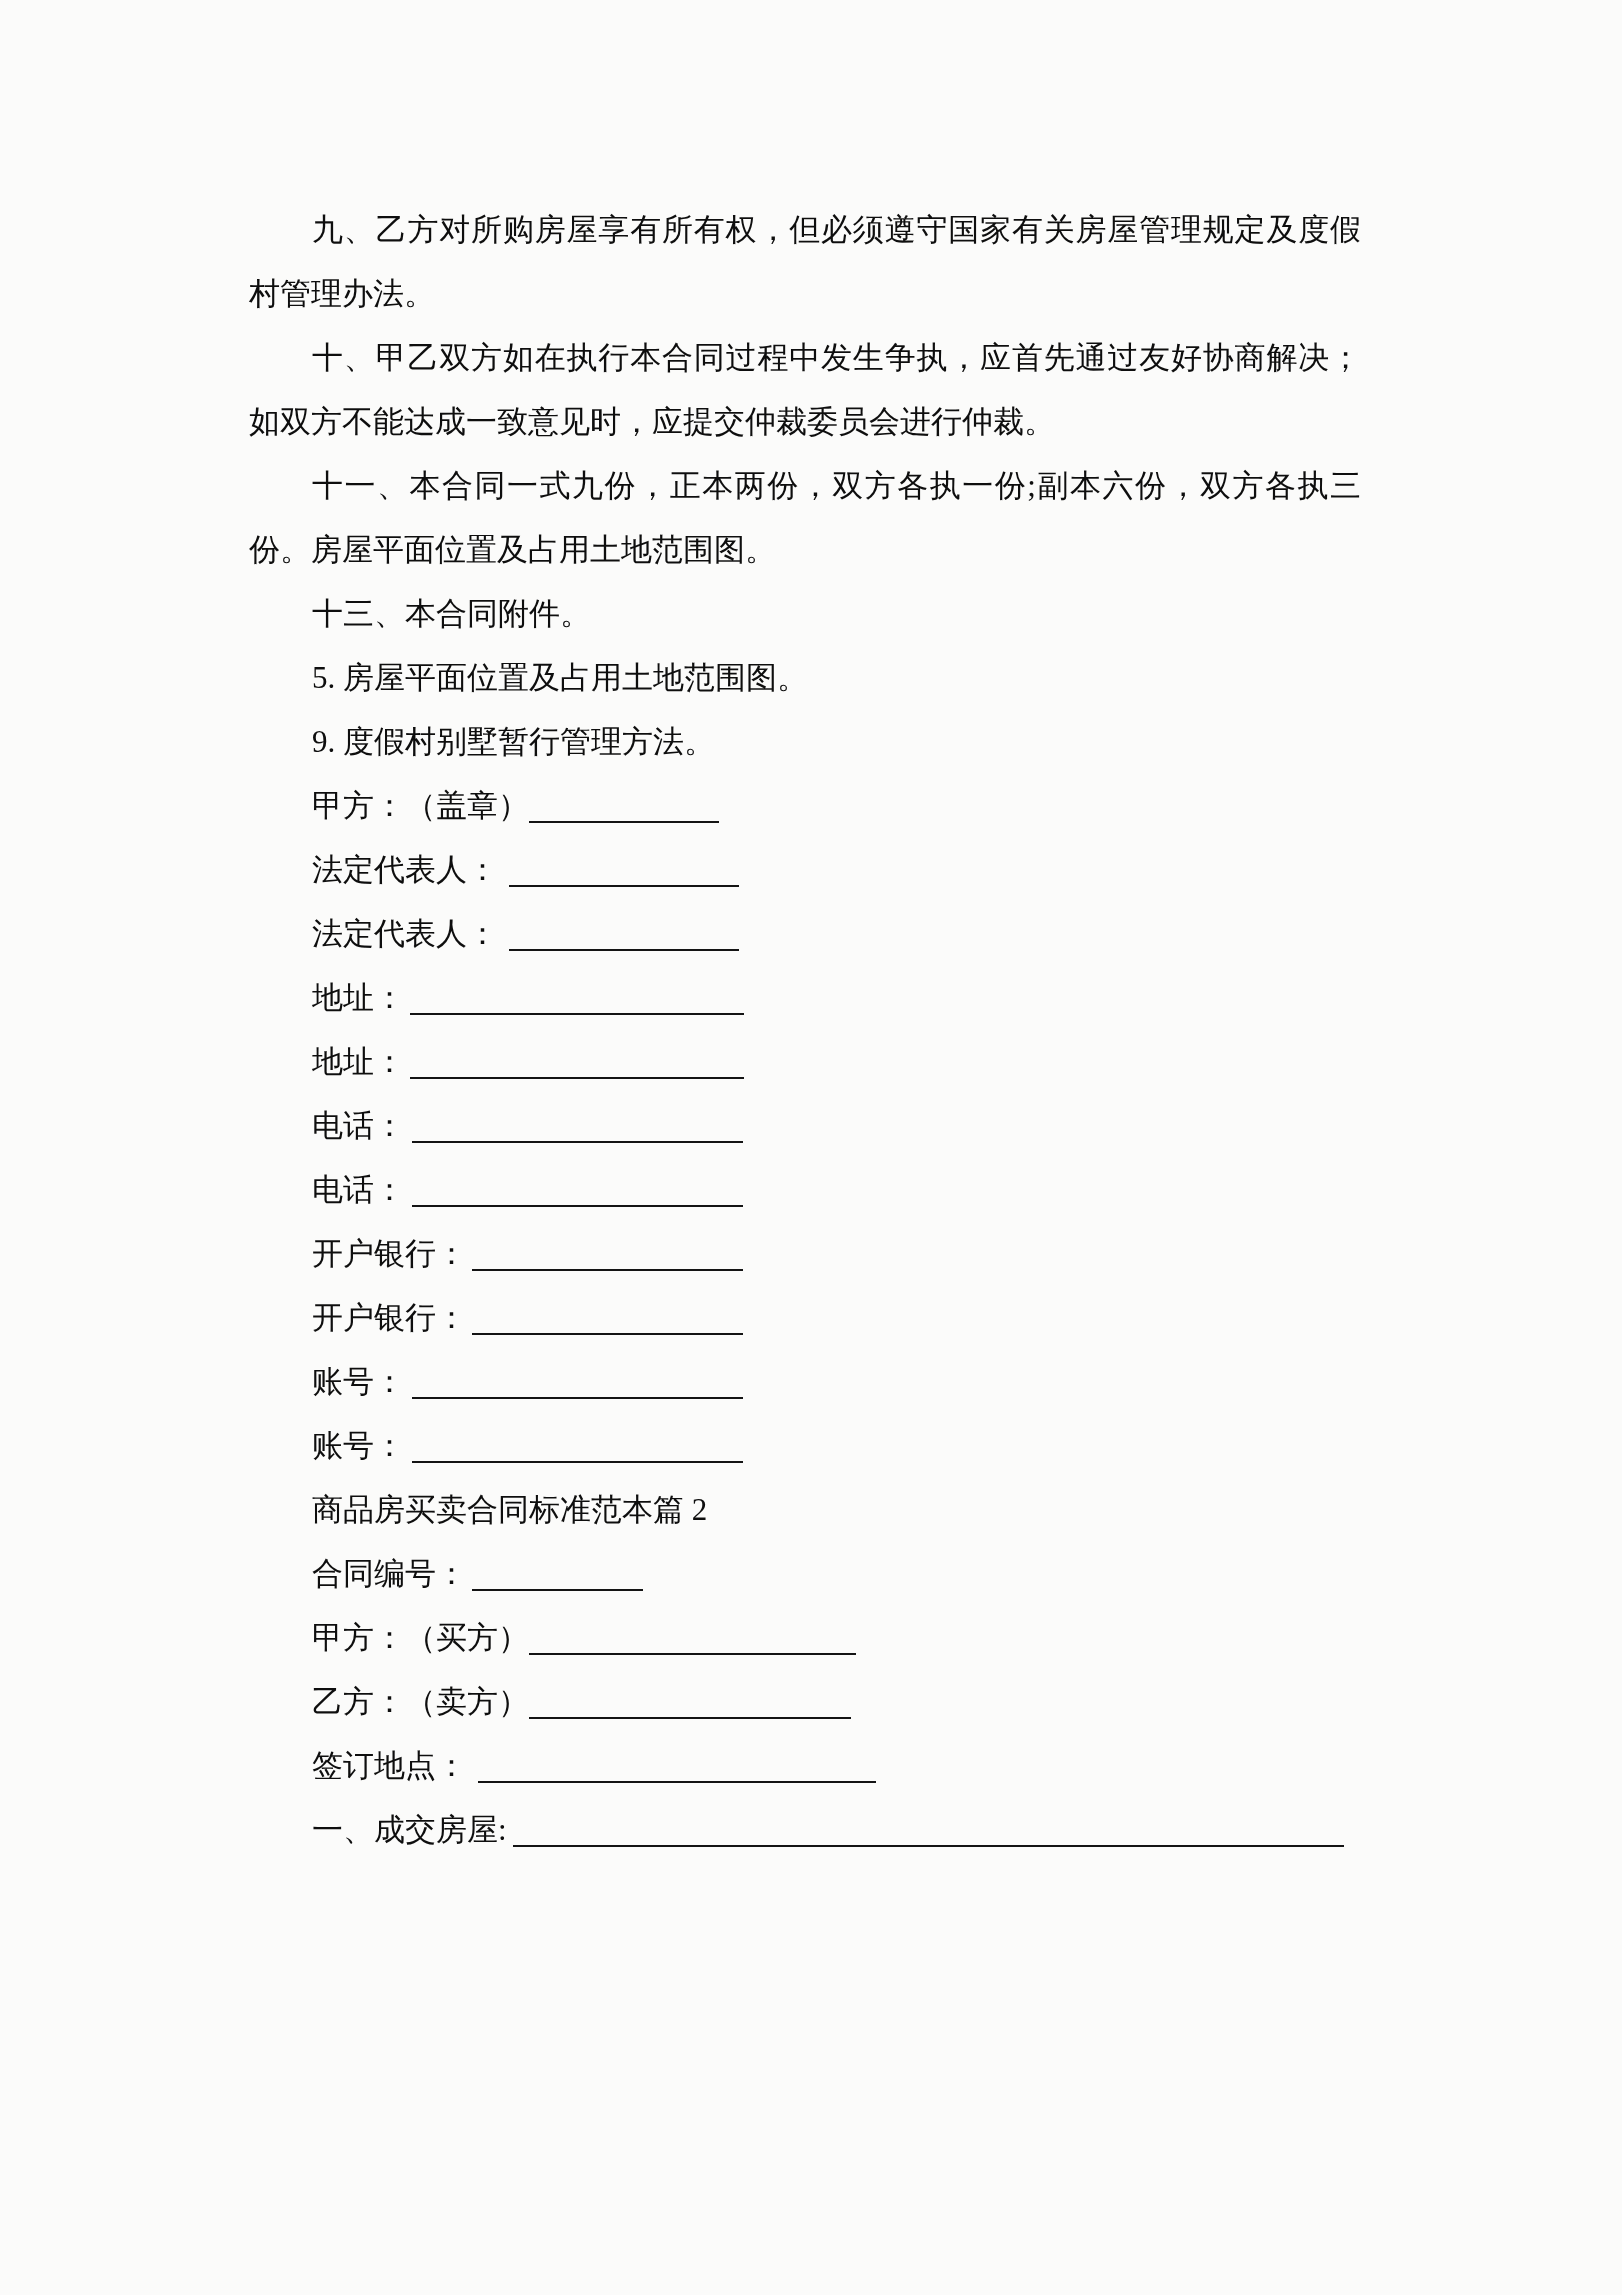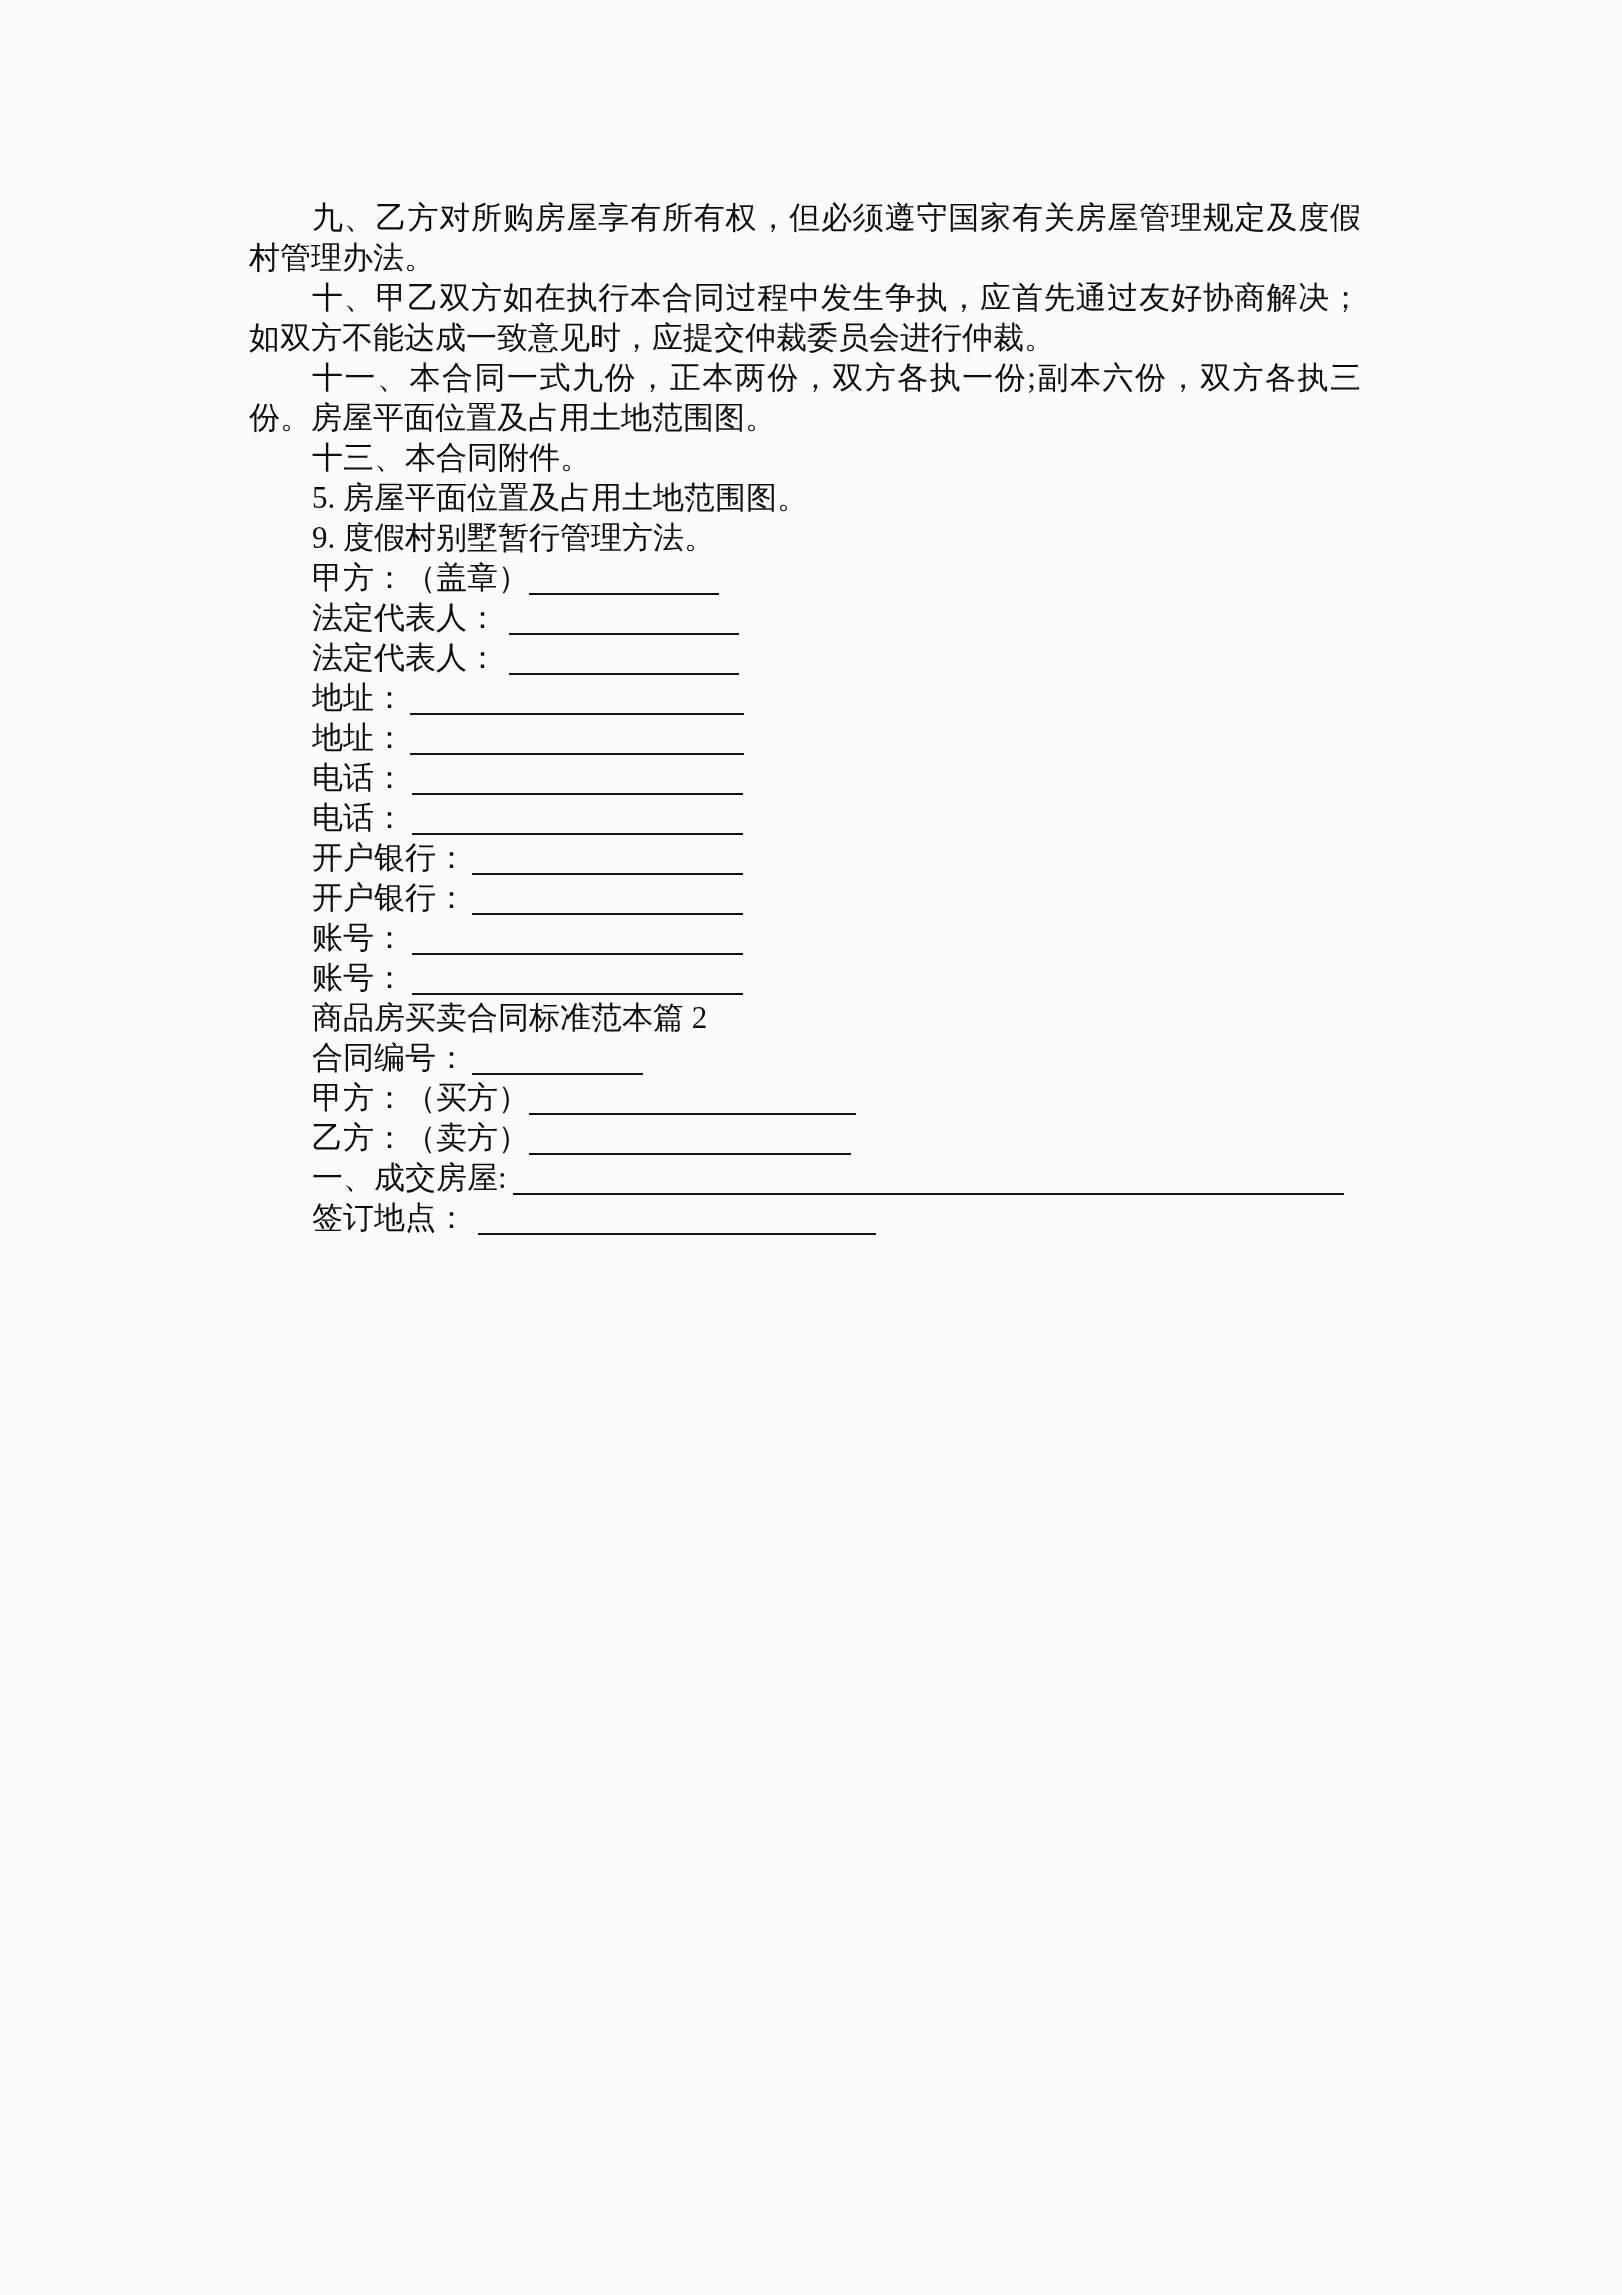--- a/index.html
+++ b/index.html
@@ -14,21 +14,21 @@
     position: relative;
     width: 1623px;
     height: 2295px;
     overflow: hidden;
   }
   .content {
     box-sizing: content-box;
     padding: 198px 262px 0 249px;
     width: 1112px;
     font-size: 31px;
-    line-height: 40px;
+    line-height: 64px;
     letter-spacing: 0;
   }
   p.line {
     margin: 0;
     text-indent: 63px;
     text-align: justify;
     text-justify: auto;
     line-break: strict;
     word-break: normal;
     overflow-wrap: normal;
@@ -65,19 +65,19 @@
     <p class="line"><span>开户银行：</span><span class="bl" style="width:271px;margin-left:5.2px"></span></p>
     <p class="line"><span>开户银行：</span><span class="bl" style="width:271px;margin-left:5.2px"></span></p>
     <p class="line"><span>账号：</span><span class="bl" style="width:331px;margin-left:6.5px"></span></p>
     <p class="line"><span>账号：</span><span class="bl" style="width:331px;margin-left:6.5px"></span></p>
 
     <p class="line">商品房买卖合同标准范本篇 2</p>
 
     <p class="line"><span>合同编号：</span><span class="bl" style="width:171px;margin-left:5.2px"></span></p>
     <p class="line"><span>甲方：（买方）</span><span class="bl" style="width:327px"></span></p>
     <p class="line"><span>乙方：（卖方）</span><span class="bl" style="width:322px"></span></p>
+    <p class="line"><span>签订地点：</span><span class="bl" style="width:398px;margin-left:10.5px"></span></p>
+
     <p class="line"><span>一、成交房屋:</span><span class="bl" style="width:831px;margin-left:6.5px"></span></p>
-
-    <p class="line"><span>签订地点：</span><span class="bl" style="width:398px;margin-left:10.5px"></span></p>
 
   </div>
 </div>
 
 
 </body></html>

